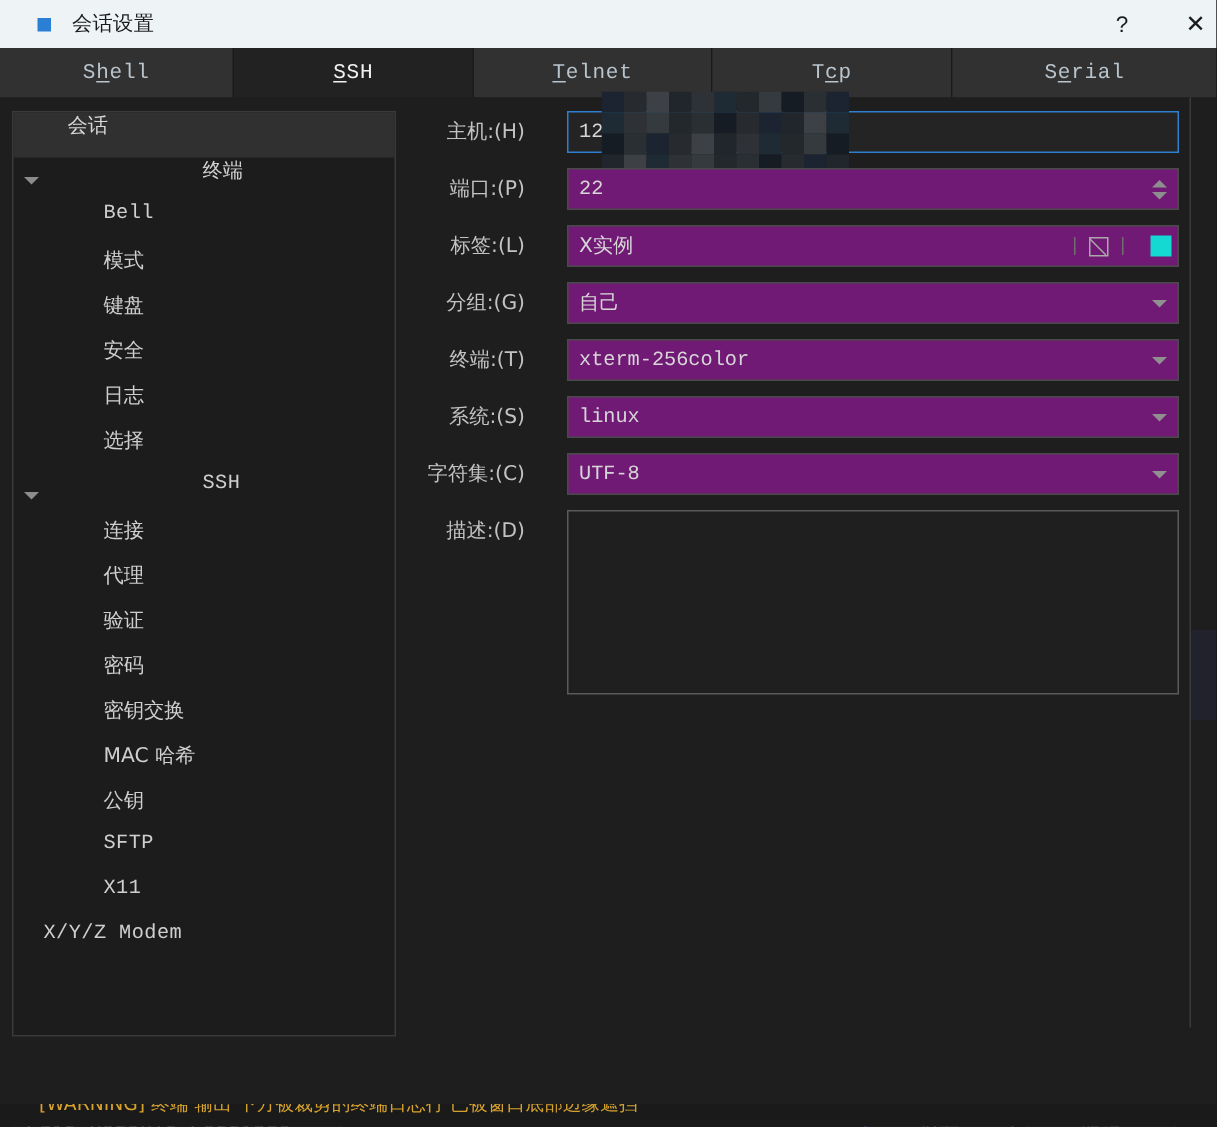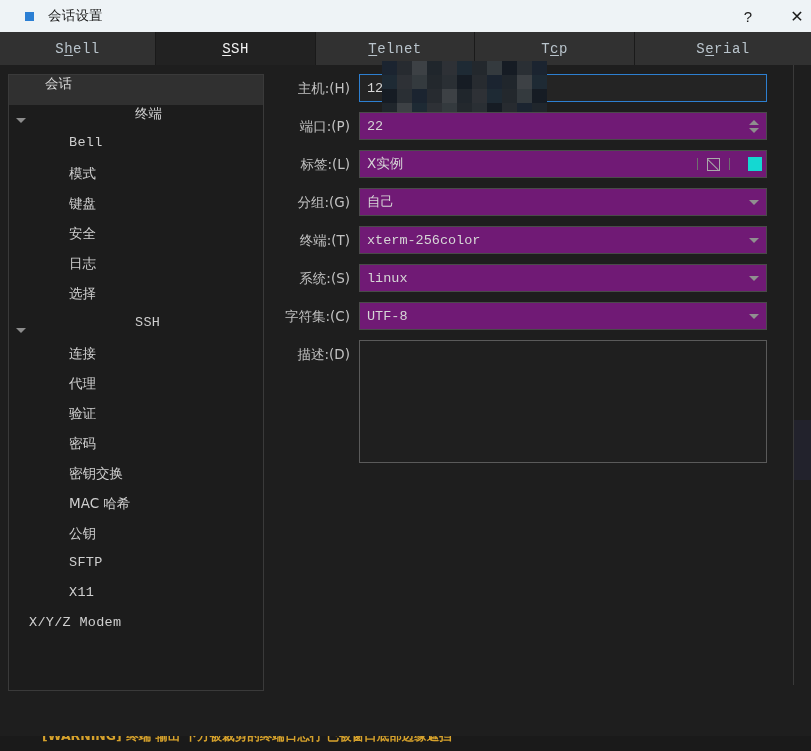--- a/index.html
+++ b/index.html
@@ -87,21 +87,21 @@
     border-left:5px solid transparent;border-right:5px solid transparent;
     border-top:5px solid #8c8c8c;
   }
   .ind-0{padding-left:36px;}
   .ind-1{padding-left:4px;gap:45px;}
   .ind-2{padding-left:60px;}
   .ind-1b{padding-left:20px;}
 
   
   .form{position:absolute;left:276px;top:9px;width:510px;}
-  .row{display:flex;align-items:flex-start;margin-bottom:10px;}
+  .row{display:flex;align-items:flex-start;margin-bottom:10px;justify-content:space-between;}
   .flabel{
     width:83px;text-align:right;padding-right:9px;box-sizing:border-box;
     font-size:13.5px;color:#c2c2c2;line-height:28px;
     font-family:"DejaVu Sans","Liberation Sans",sans-serif;
     cursor:default;white-space:nowrap;
   }
   .ctl{
     position:relative;width:408px;height:28px;box-sizing:border-box;
     background:#701a75;border:1px solid #4a4a4a;
     display:flex;align-items:center;
@@ -168,24 +168,23 @@
   #edit-default-btn{left:9px;top:45px;width:219px;}
   #save-btn{left:576px;top:45px;width:100px;}
   #cancel-btn{left:684px;top:45px;width:100px;}
 
   
   .console-strip{
     position:absolute;left:0;top:736px;width:811px;height:15px;
     background:#1a1a1a;overflow:hidden;
   }
   .console-strip .ct{
-    position:absolute;left:42px;top:-8px;
+    position:absolute;left:26px;top:-8px;
     color:#d6a22c;font-size:12.5px;white-space:nowrap;
     font-family:"DejaVu Sans","Liberation Sans",sans-serif;
-    font-weight:bold;
   }
 </style>
 </head>
 <body>
 
 <div class="app">
 
   <div class="titlebar">
     <div class="title-icon"></div>
     <div class="title-text">会话设置</div>

